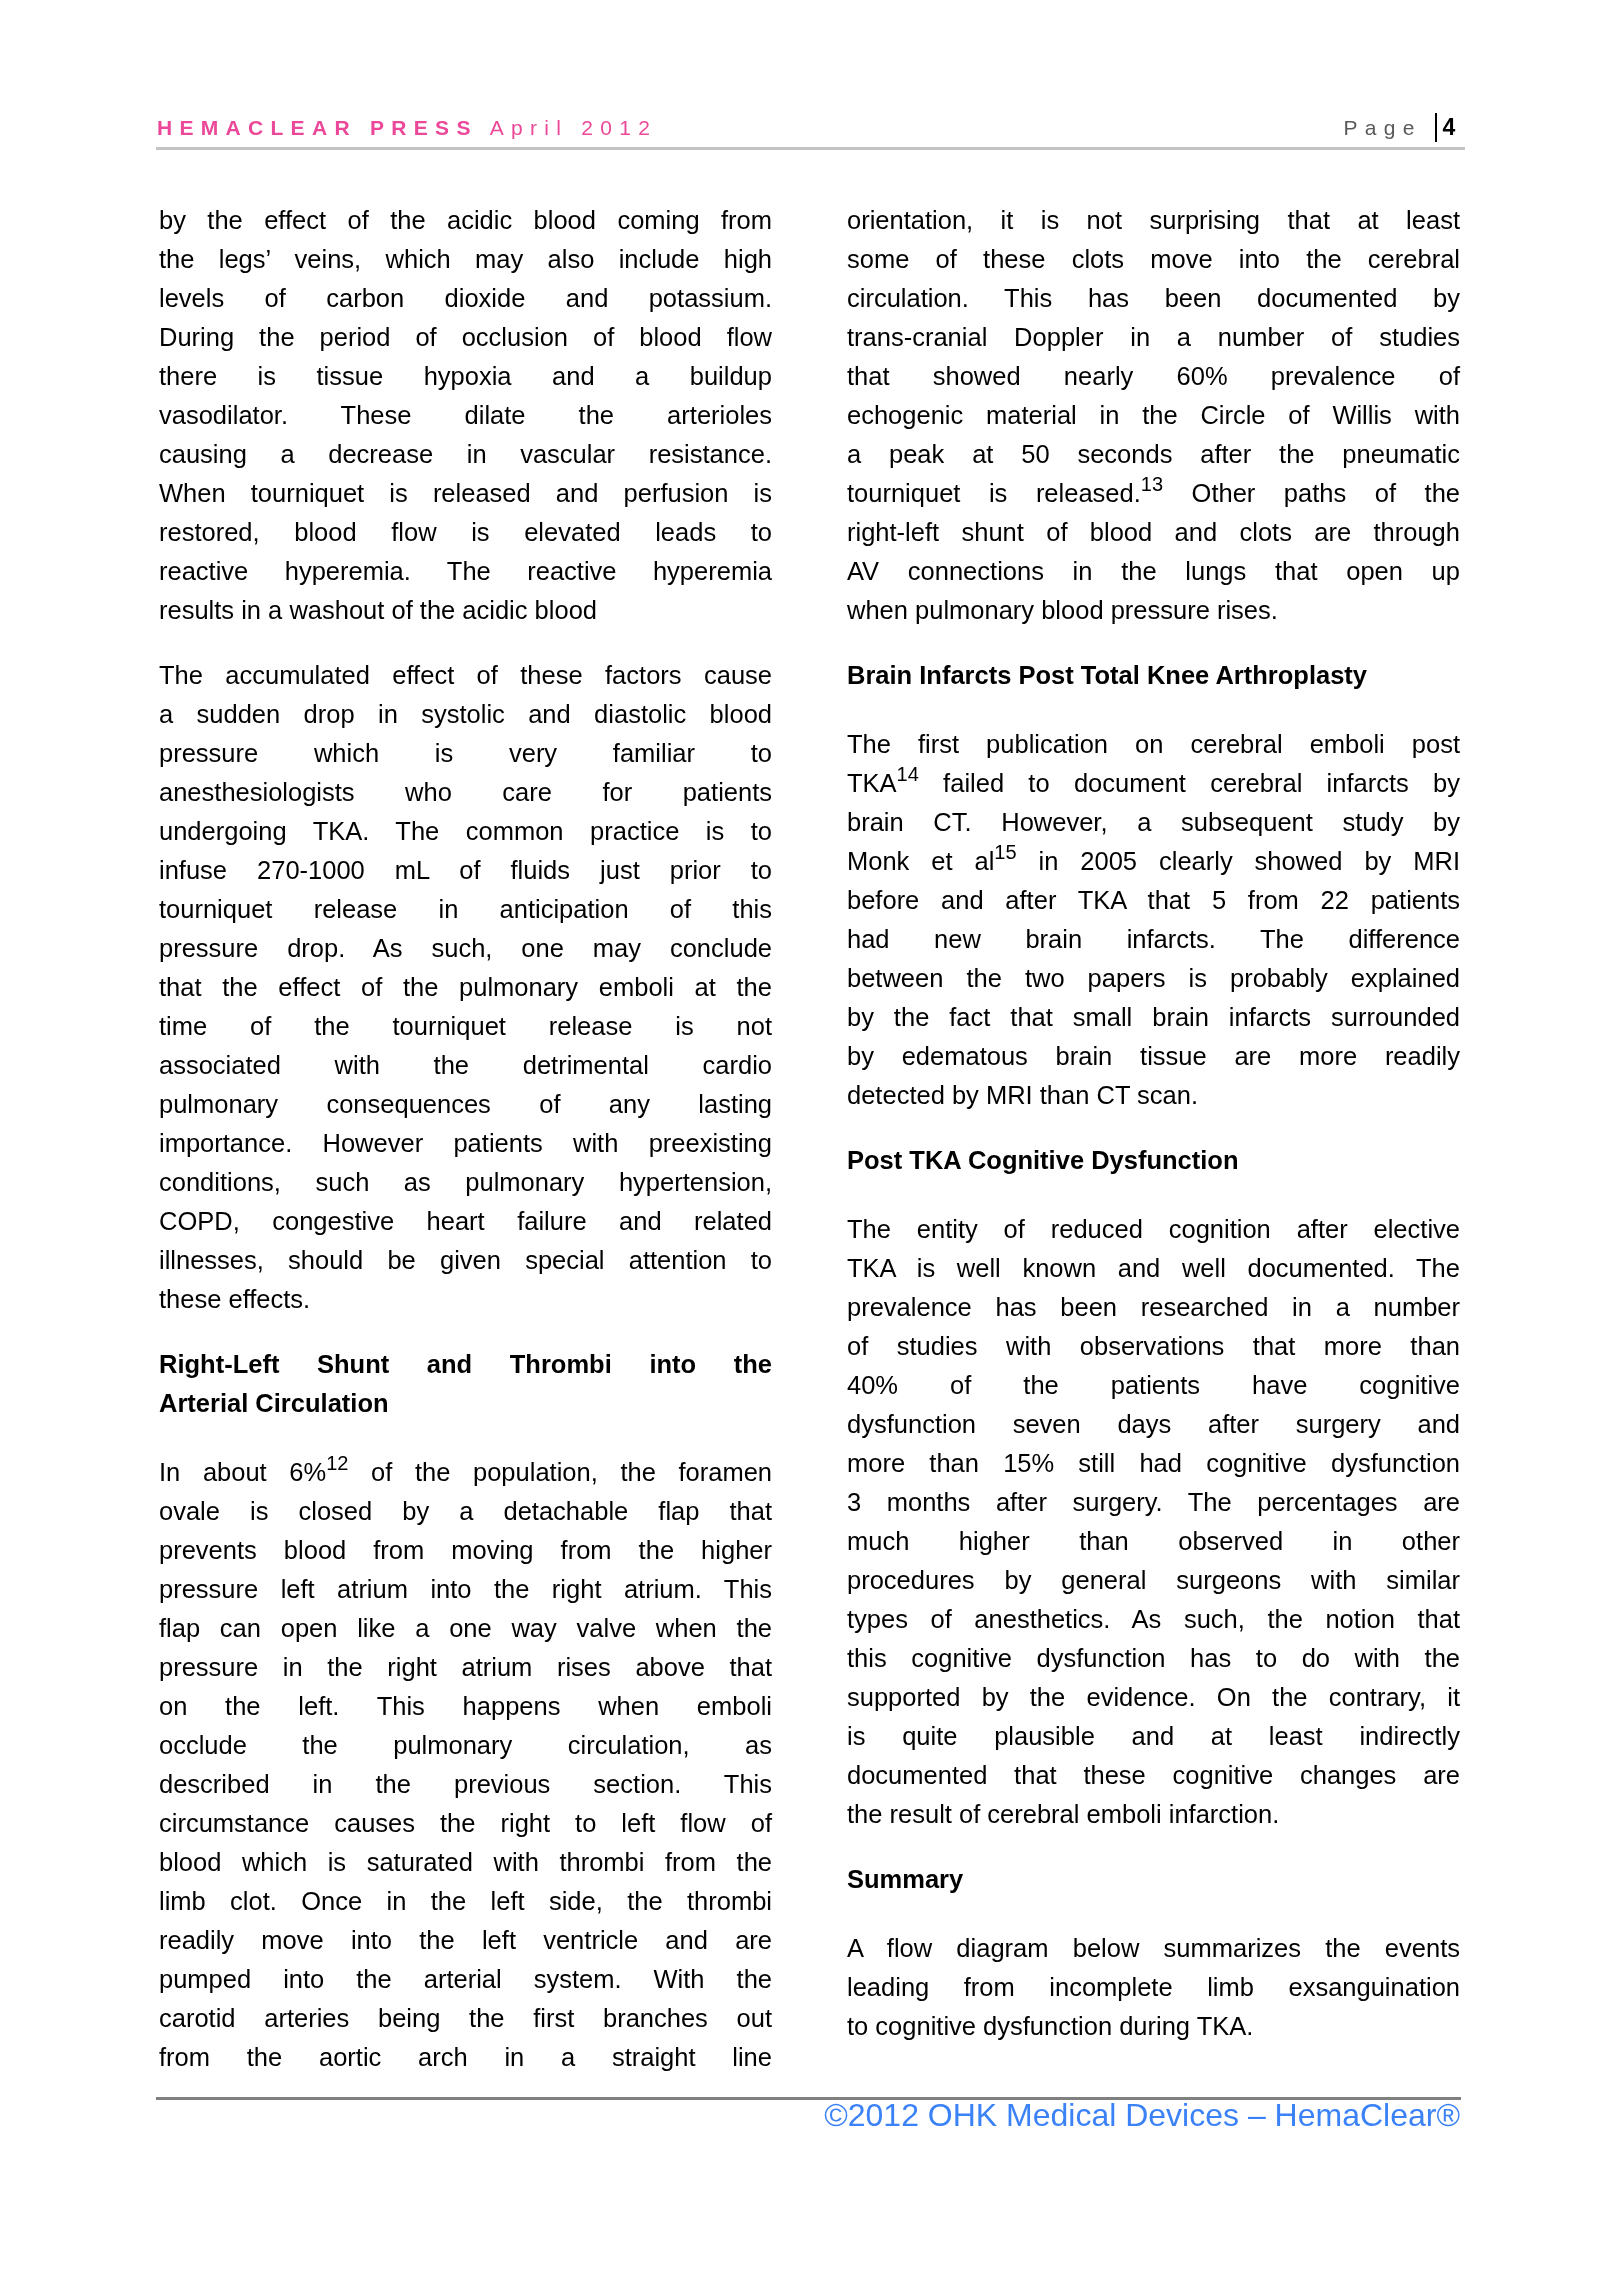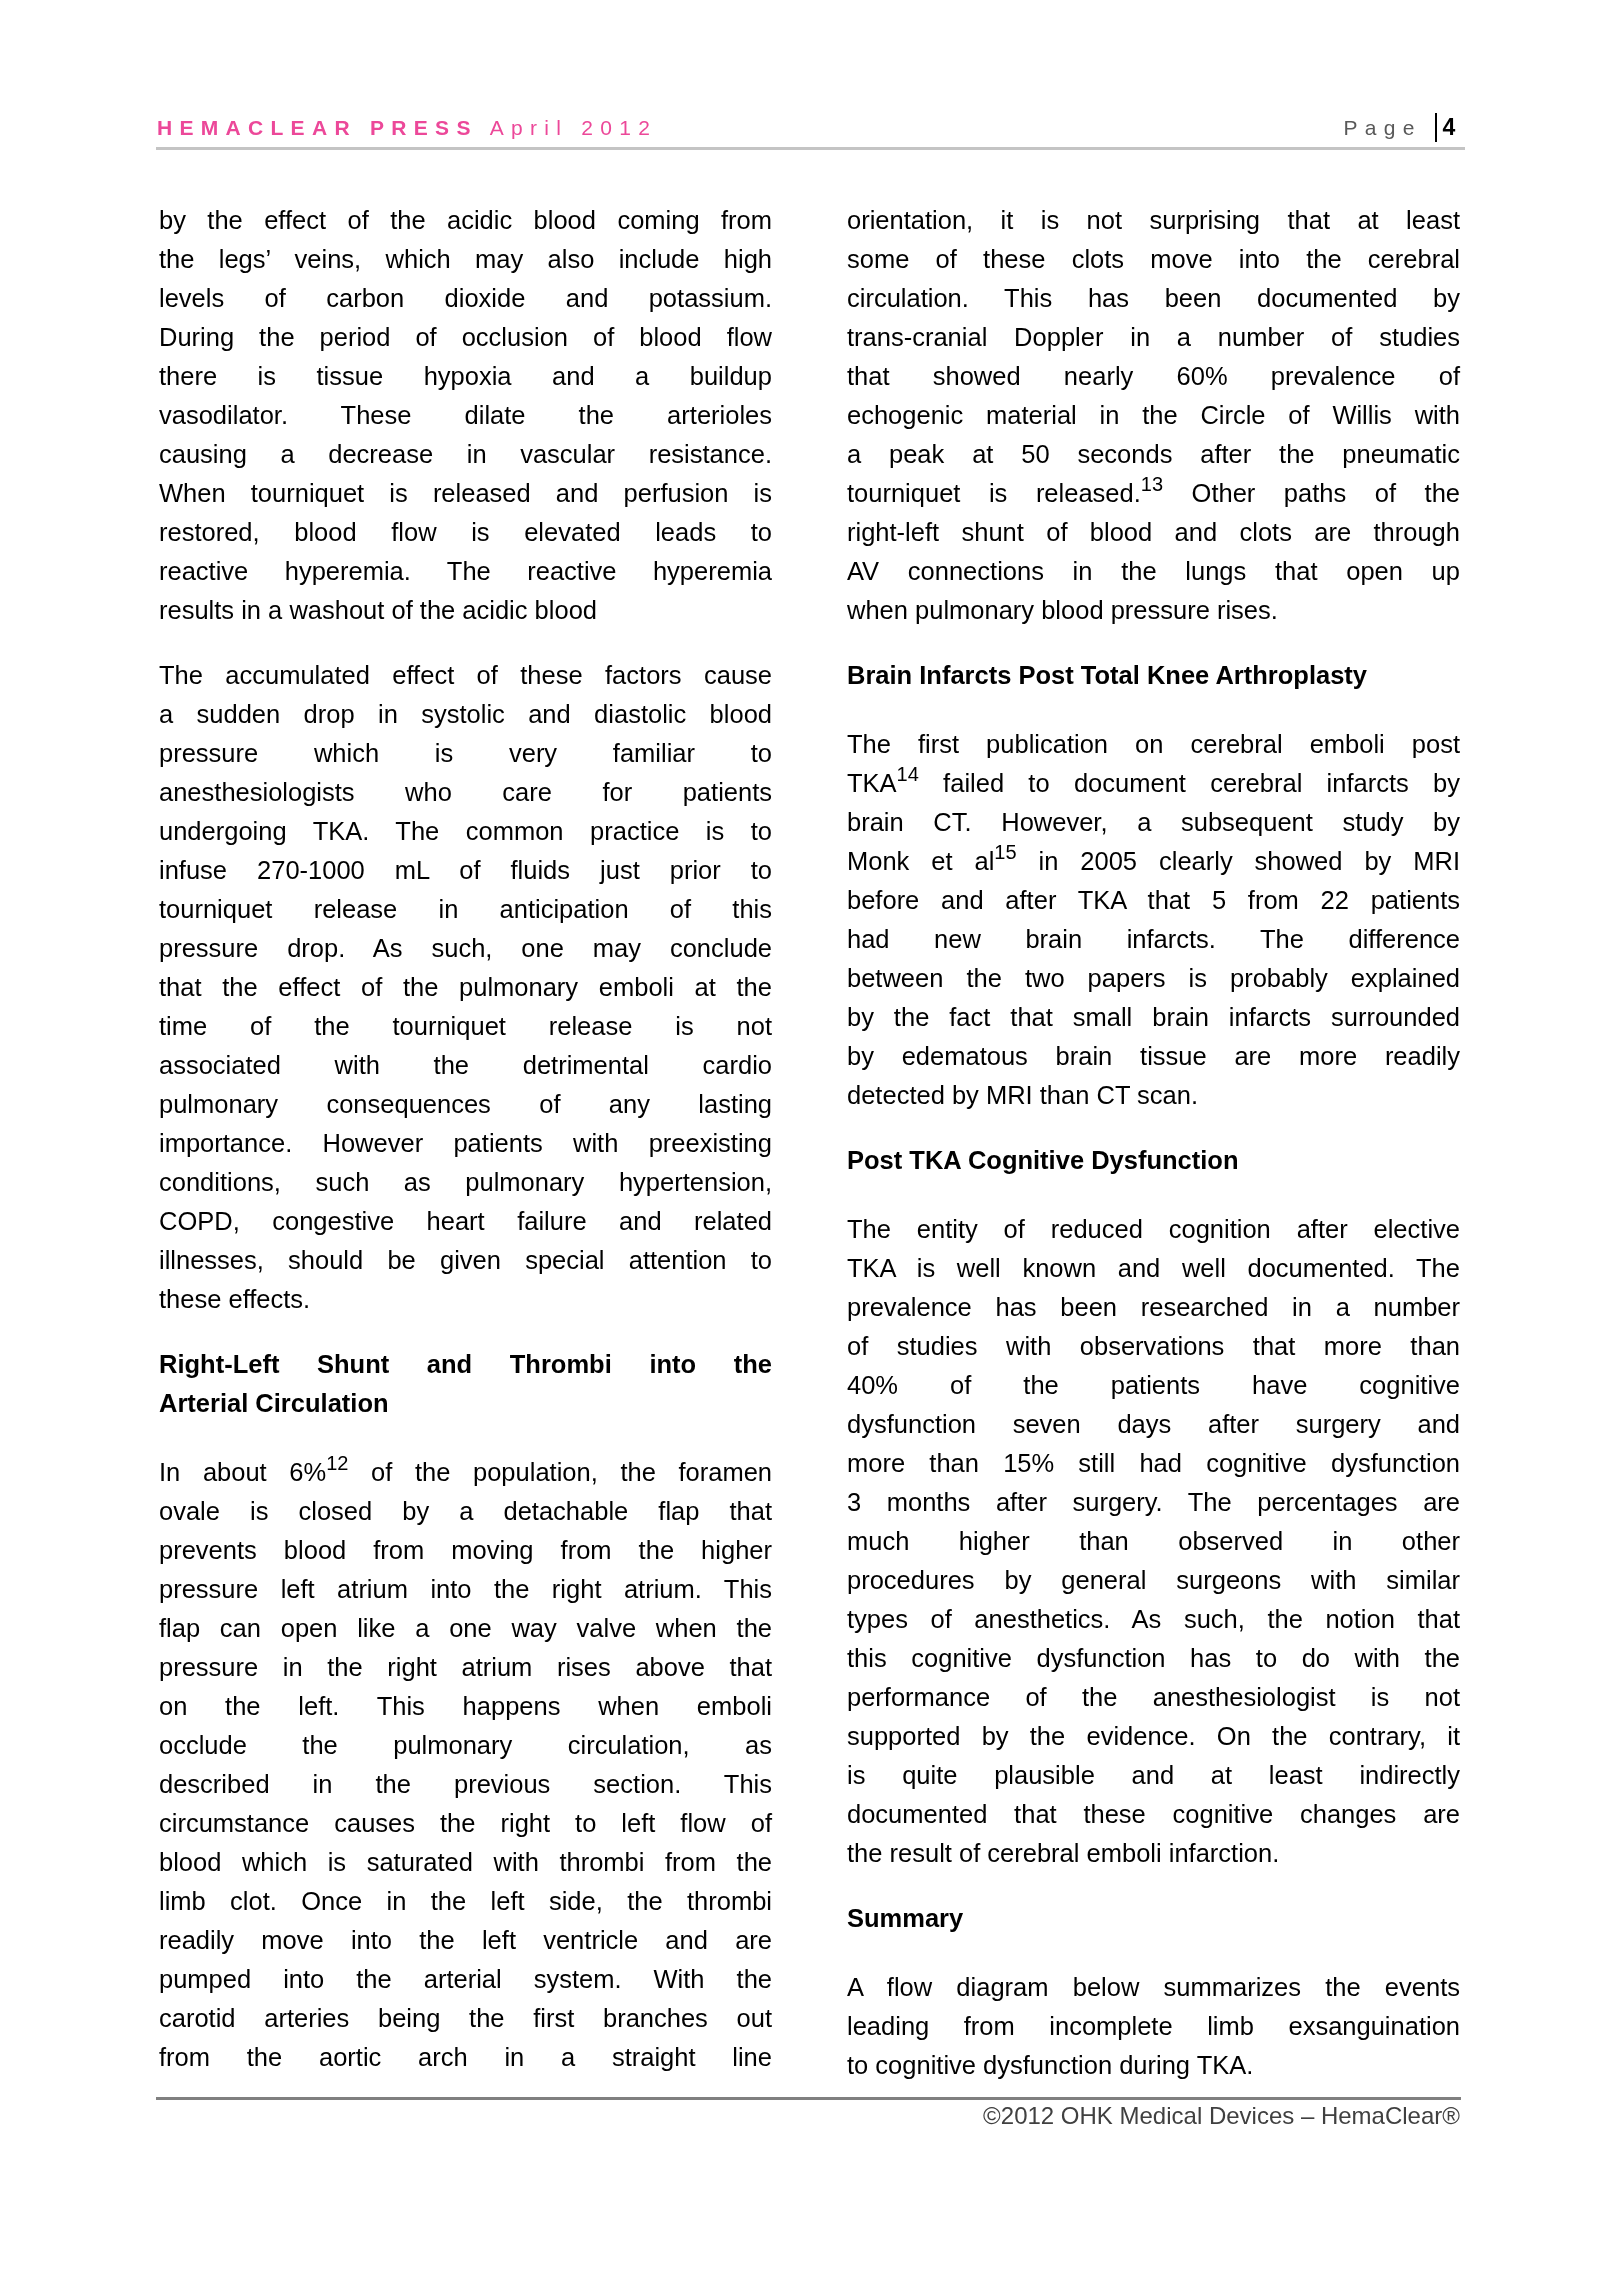--- a/index.html
+++ b/index.html
@@ -21,21 +21,21 @@
 
   .para { margin: 0 0 26px 0; }
   .line { font-size: 25.5px; line-height: 39px; height: 39px; white-space: nowrap;
           text-align: justify; text-align-last: justify; overflow: visible; }
   .line.last { text-align: left; text-align-last: left; }
   .heading { margin: 0 0 30px 0; }
   .heading .line { font-weight: bold; }
   sup { font-size: 20px; line-height: 0; vertical-align: 10.6px; }
 
   .footer-rule { position: absolute; left: 156px; top: 2097px; width: 1305px; height: 2.9px; background: #808080; }
-  .footer-text { position: absolute; right: 160px; top: 2101px; font-size: 24px; line-height: 29px; color: #404040; white-space: nowrap; }
+  .footer-text { position: absolute; right: 160px; top: 2101px; font-size: 32px; line-height: 29px; color: #3b82f6; white-space: nowrap; }
 </style>
 </head>
 <body>
 
 <div class="page-header">
   <div class="hdr-left"><b>HEMACLEAR PRESS</b> <span>April 2012</span></div>
   <div class="hdr-right"><span>Page</span> <span class="hdr-sep"></span><span class="hdr-num">4</span></div>
 </div>
 <div class="header-rule"></div>
 
@@ -133,21 +133,20 @@
       <div class="line"><span>prevalence has been researched in a number</span></div>
       <div class="line"><span>of studies with observations that more than</span></div>
       <div class="line"><span>40% of the patients have cognitive</span></div>
       <div class="line"><span>dysfunction seven days after surgery and</span></div>
       <div class="line"><span>more than 15% still had cognitive dysfunction</span></div>
       <div class="line"><span>3 months after surgery. The percentages are</span></div>
       <div class="line"><span>much higher than observed in other</span></div>
       <div class="line"><span>procedures by general surgeons with similar</span></div>
       <div class="line"><span>types of anesthetics. As such, the notion that</span></div>
       <div class="line"><span>this cognitive dysfunction has to do with the</span></div>
-      <div class="line"><span>performance of the anesthesiologist is not</span></div>
       <div class="line"><span>supported by the evidence. On the contrary, it</span></div>
       <div class="line"><span>is quite plausible and at least indirectly</span></div>
       <div class="line"><span>documented that these cognitive changes are</span></div>
       <div class="line last"><span>the result of cerebral emboli infarction.</span></div>
     </div>
     <div class="heading">
       <div class="line last"><span>Summary</span></div>
     </div>
     <div class="para">
       <div class="line"><span>A flow diagram below summarizes the events</span></div>

